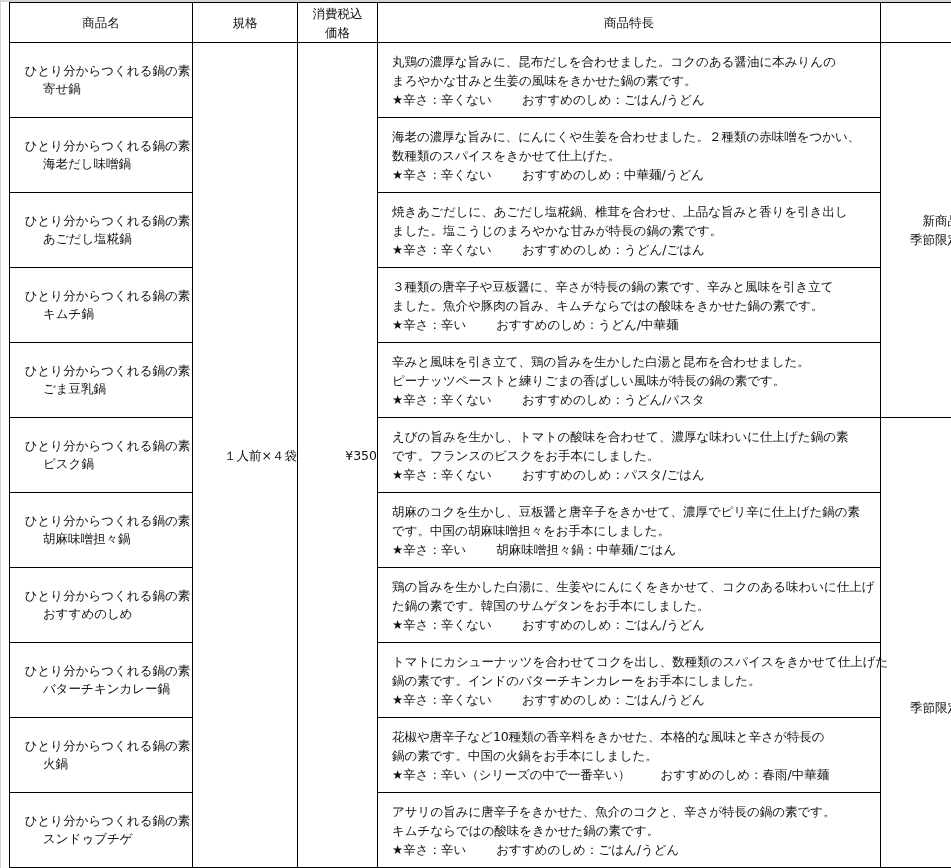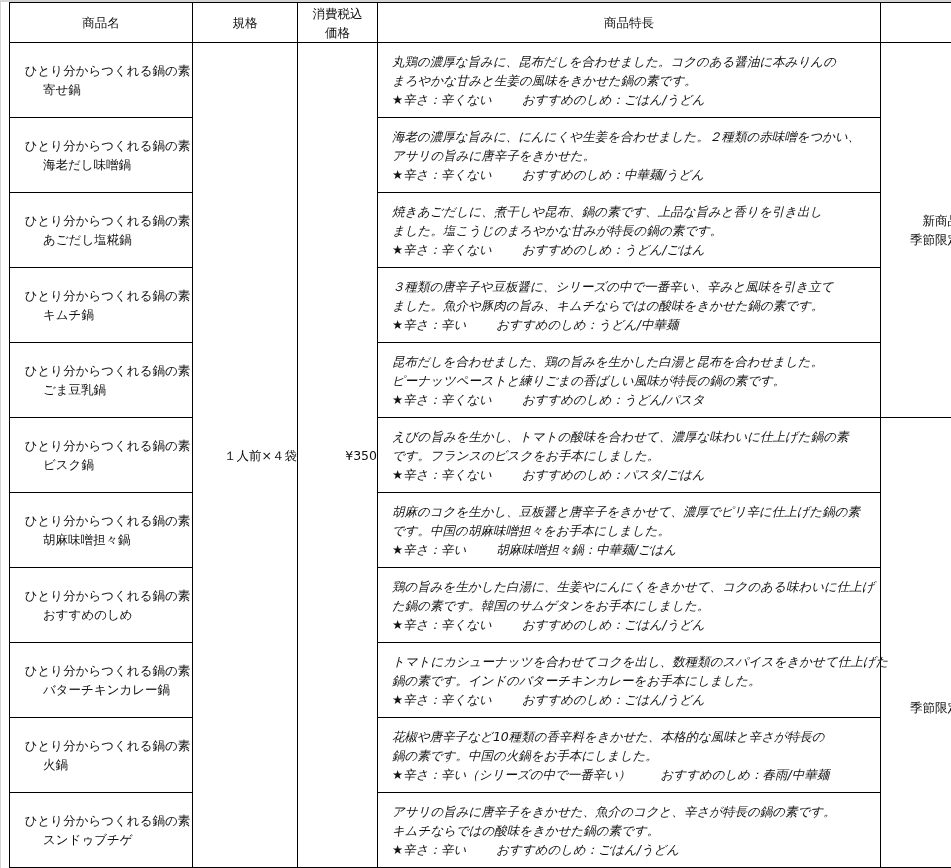--- a/index.html
+++ b/index.html
@@ -6,24 +6,24 @@
   body { width: 951px; height: 868px; overflow: hidden; position: relative;
          font-family: "DejaVu Sans", "Liberation Sans", sans-serif; color: #111; }
   .topline { position: absolute; left: 0; top: 0; width: 951px; height: 2px; background: #d4d4d4; }
   .leftline { position: absolute; left: 0; top: 0; width: 1px; height: 868px; background: #d4d4d4; }
   table.grid { position: absolute; left: 9px; top: 2px; border-collapse: collapse; table-layout: fixed; width: 951px; }
   table.grid td, table.grid th { border: 1px solid #000; padding: 0; font-weight: normal; font-size: 12.5px; line-height: 19px; }
   table.grid th { height: 39px; text-align: center; vertical-align: middle; }
   table.grid tr.prow td { height: 74px; }
   td.name { vertical-align: middle; padding-left: 13px !important; }
   td.name .l1 { display: block; white-space: nowrap; text-align: center; }
-  td.name .l2 { display: block; padding-left: 20px; white-space: nowrap; }
+  td.name .l2 { display: block; padding-left: 20px; white-space: nowrap; font-family: Liberation Serif, serif; }
   td.spec, td.price, td.note { text-align: right; vertical-align: middle; }
   td.feat { vertical-align: middle; padding-left: 14px !important; }
-  td.feat .line { display: block; white-space: nowrap; font-style: italic; }
+  td.feat .line { display: block; white-space: nowrap; }
   .gap { display: inline-block; width: 30px; }
   td.note .nl { display: block; }
   td.note.seasonal { vertical-align: bottom; padding-bottom: 150px !important; }
 </style>
 </head>
 <body>
 
 <div class="topline"></div>
 <div class="leftline"></div>
 
@@ -66,53 +66,53 @@
         <span class="nl">季節限定</span>
       </td>
     </tr>
     <tr class="prow">
       <td class="name">
         <span class="l1">ひとり分からつくれる鍋の素</span>
         <span class="l2">海老だし味噌鍋</span>
       </td>
       <td class="feat">
         <span class="line">海老の濃厚な旨みに、にんにくや生姜を合わせました。２種類の赤味噌をつかい、</span>
-        <span class="line">アサリの旨みに唐辛子をきかせた。</span>
+        <span class="line">数種類のスパイスをきかせて仕上げた。</span>
         <span class="line"><span>★辛さ：辛くない</span><span class="gap"></span><span>おすすめのしめ：中華麺/うどん</span></span>
       </td>
     </tr>
     <tr class="prow">
       <td class="name">
         <span class="l1">ひとり分からつくれる鍋の素</span>
         <span class="l2">あごだし塩糀鍋</span>
       </td>
       <td class="feat">
-        <span class="line">焼きあごだしに、煮干しや昆布、鍋の素です、上品な旨みと香りを引き出し</span>
+        <span class="line">焼きあごだしに、あごだし塩糀鍋、椎茸を合わせ、上品な旨みと香りを引き出し</span>
         <span class="line">ました。塩こうじのまろやかな甘みが特長の鍋の素です。</span>
         <span class="line"><span>★辛さ：辛くない</span><span class="gap"></span><span>おすすめのしめ：うどん/ごはん</span></span>
       </td>
     </tr>
     <tr class="prow">
       <td class="name">
         <span class="l1">ひとり分からつくれる鍋の素</span>
         <span class="l2">キムチ鍋</span>
       </td>
       <td class="feat">
-        <span class="line">３種類の唐辛子や豆板醤に、シリーズの中で一番辛い、辛みと風味を引き立て</span>
+        <span class="line">３種類の唐辛子や豆板醤に、辛さが特長の鍋の素です、辛みと風味を引き立て</span>
         <span class="line">ました。魚介や豚肉の旨み、キムチならではの酸味をきかせた鍋の素です。</span>
         <span class="line"><span>★辛さ：辛い</span><span class="gap"></span><span>おすすめのしめ：うどん/中華麺</span></span>
       </td>
     </tr>
     <tr class="prow">
       <td class="name">
         <span class="l1">ひとり分からつくれる鍋の素</span>
         <span class="l2">ごま豆乳鍋</span>
       </td>
       <td class="feat">
-        <span class="line">昆布だしを合わせました、鶏の旨みを生かした白湯と昆布を合わせました。</span>
+        <span class="line">辛みと風味を引き立て、鶏の旨みを生かした白湯と昆布を合わせました。</span>
         <span class="line">ピーナッツペーストと練りごまの香ばしい風味が特長の鍋の素です。</span>
         <span class="line"><span>★辛さ：辛くない</span><span class="gap"></span><span>おすすめのしめ：うどん/パスタ</span></span>
       </td>
     </tr>
     <tr class="prow">
       <td class="name">
         <span class="l1">ひとり分からつくれる鍋の素</span>
         <span class="l2">ビスク鍋</span>
       </td>
       <td class="feat">

